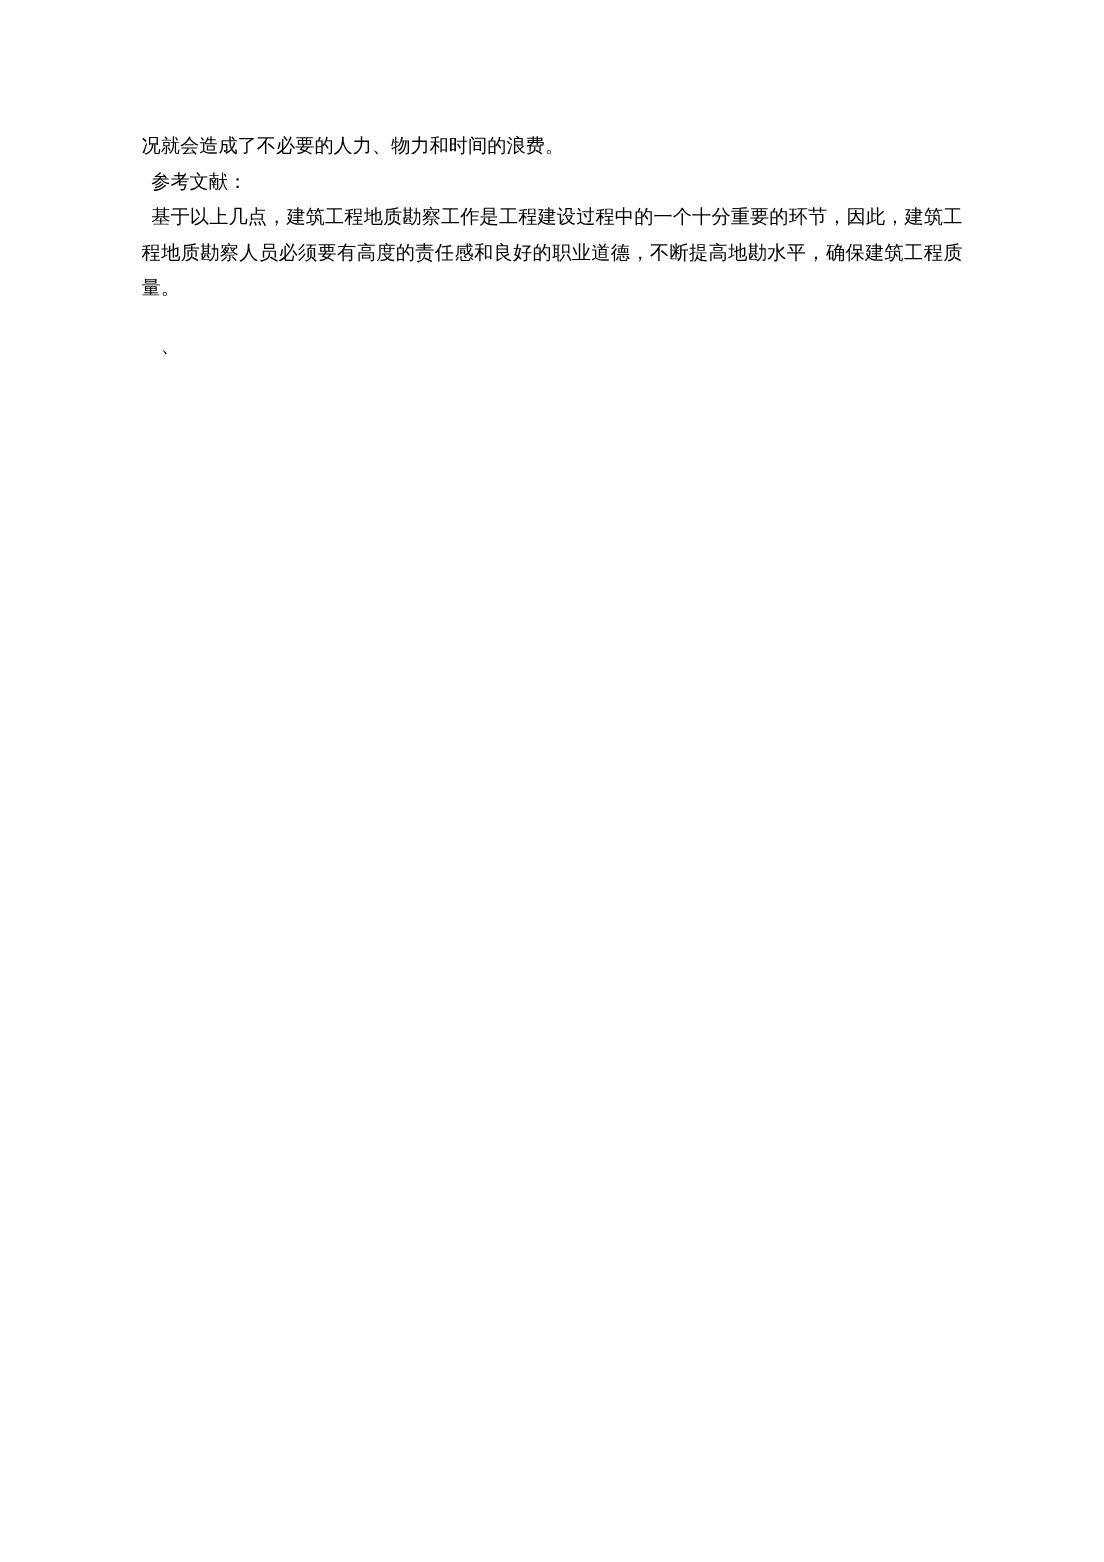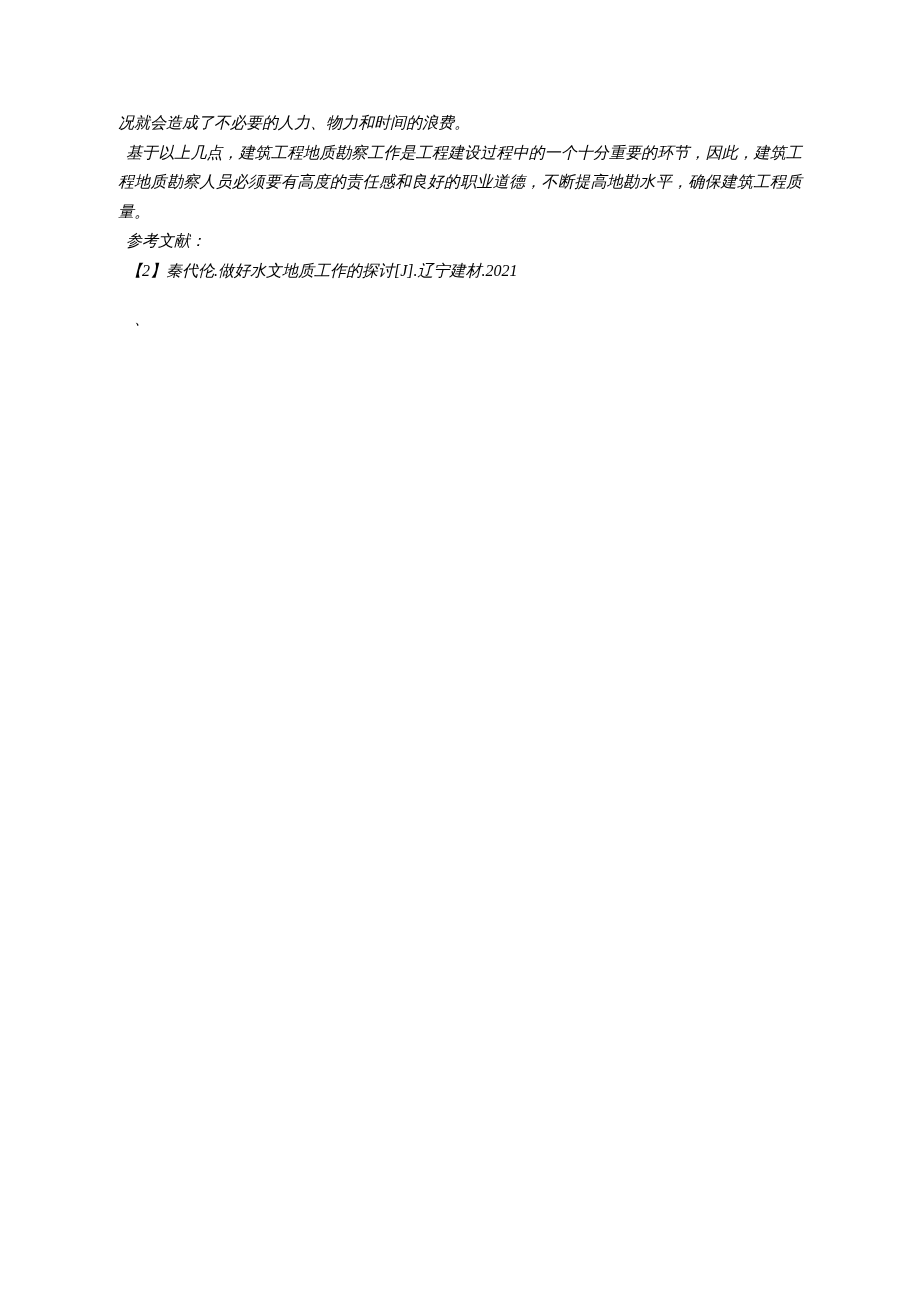--- a/index.html
+++ b/index.html
@@ -1,19 +1,18 @@
 <!DOCTYPE html>
 <html><head>
   <meta charset="utf-8">
   <style>
     * {
       margin: 0;
       padding: 0;
       box-sizing: border-box;
-      font-style: italic;
     }
     body {
       width: 920px;
       height: 1302px;
       background: #ffffff;
       font-family: "SimSun", "宋体", serif;
       font-size: 16px;
       line-height: 1.85;
       color: #000000;
       padding: 108px 118px 0 118px;
@@ -33,17 +32,16 @@
     .tick {
       margin-top: 18px;
       padding-left: 16px;
     }
   </style>
 </head>
 <body>
 
 <div class="content">
   <p class="para">况就会造成了不必要的人力、物力和时间的浪费。</p>
+  <p class="para indent-half">参考文献：</p>
   <p class="para indent-half">基于以上几点，建筑工程地质勘察工作是工程建设过程中的一个十分重要的环节，因此，建筑工程地质勘察人员必须要有高度的责任感和良好的职业道德，不断提高地勘水平，确保建筑工程质量。</p>
-  <p class="para indent-half">参考文献：</p>
-  <p class="para ref-item">【2】秦代伦.做好水文地质工作的探讨[J].辽宁建材.2021</p>
   <p class="tick">、</p>
 </div>
 
 </body></html>

